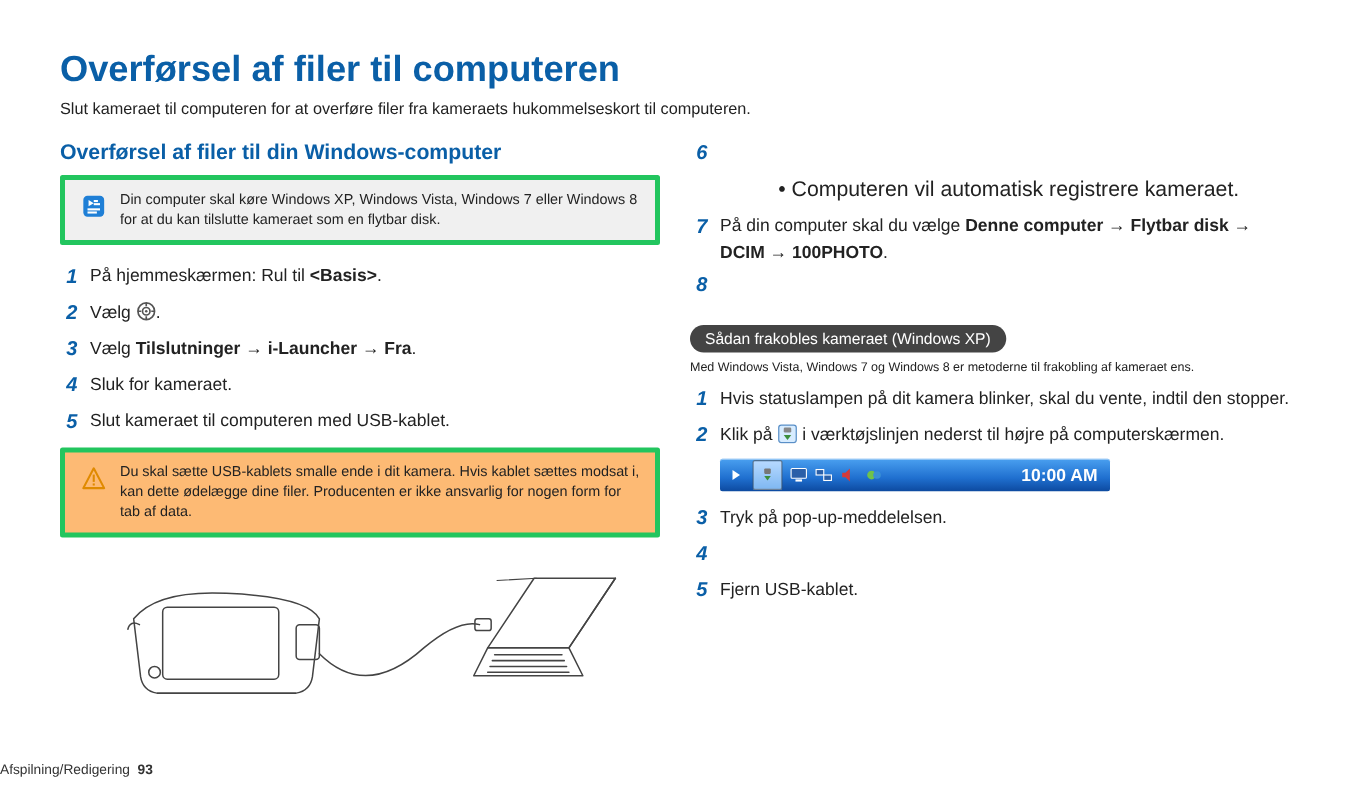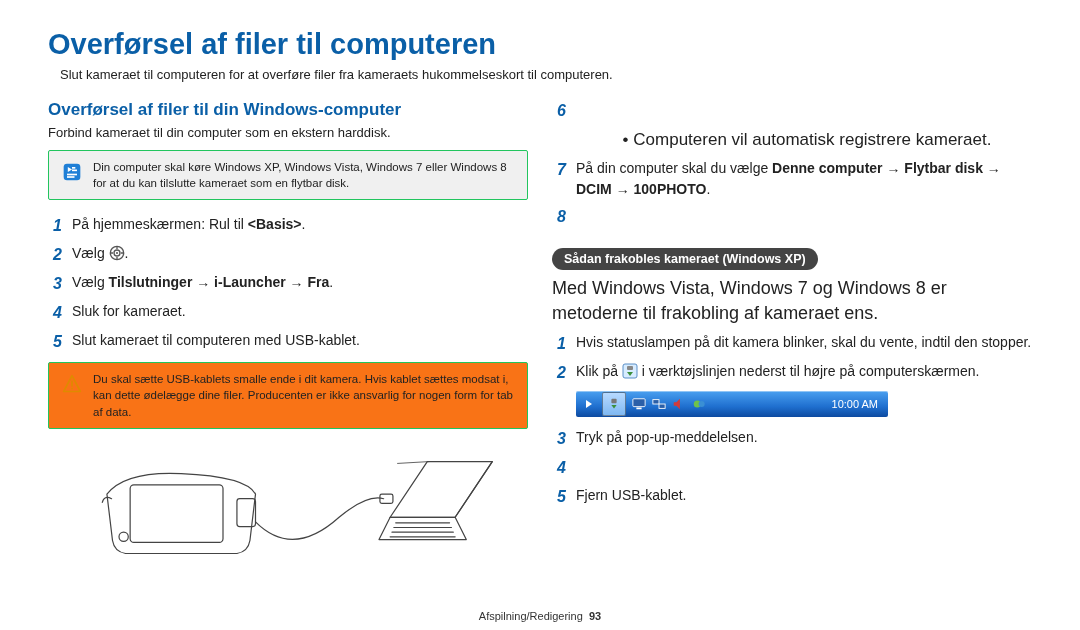--- a/index.html
+++ b/index.html
@@ -8,32 +8,32 @@
     width: 1080px;
     height: 630px;
     background: #fff;
     font-family: "Segoe UI", "Helvetica Neue", Arial, sans-serif;
     color: #222;
   }
   .page {
     box-sizing: border-box;
     width: 1080px;
     height: 630px;
-    padding: 28px 48px 10px 48px;
+    padding: 40px 48px 10px 48px;
     position: relative;
   }
   .title {
     color: #0a5fa7;
     font-size: 29px;
     font-weight: 700;
     margin: 0 0 6px 0;
   }
   .subtitle {
     font-size: 13px;
-    margin: 0 0 12px 12px;
+    margin: 0 0 12px 0;
   }
   .columns {
     display: flex;
     gap: 24px;
   }
   .col {
     flex: 1 1 0;
     min-width: 0;
   }
   .section-head {
@@ -44,29 +44,29 @@
   }
   .plain {
     font-size: 13px;
     line-height: 1.4;
     margin: 2px 0 6px 0;
   }
   .note-box {
     display: flex;
     align-items: flex-start;
     gap: 10px;
-    border: 1px solid #22c55e;
+    border: 4px solid #22c55e;
     background: #f0f0f0;
     border-radius: 2px;
     padding: 8px 12px;
     font-size: 11.5px;
     line-height: 1.4;
     margin: 8px 0 14px 0;
   }
-  .note-box.warn { background: #f97316; }
+  .note-box.warn { background: #fdba74; }
   .note-icon {
     flex: 0 0 22px;
     width: 22px;
     height: 22px;
     display: flex;
     align-items: center;
     justify-content: center;
     margin-top: 2px;
   }
   .step {
@@ -93,37 +93,37 @@
     line-height: 1.4;
     margin: 0 0 6px 0;
     text-align: center;
   }
   .sub-bullet::before { content: "•  "; }
   .pill {
     display: inline-block;
     background: #444;
     color: #fff;
     font-size: 12.5px;
-    font-weight: 700;
+    font-weight: 400;
     padding: 4px 12px;
     border-radius: 11px;
     margin: 14px 0 4px 0;
   }
   .illus {
     width: 100%;
     height: 130px;
     position: relative;
     margin-top: 8px;
   }
   .footer {
     position: absolute;
     left: 0;
     right: 0;
     bottom: 8px;
-    text-align: center;
+    text-align: left;
     font-size: 11px;
     color: #333;
   }
   .footer .pg { font-weight: 700; }
   .taskbar {
     margin: 6px 0 10px 24px;
     width: 300px;
     height: 26px;
     border-radius: 2px;
     background: linear-gradient(#4aa0f0, #1f6fcf 60%, #0d4aa0);
@@ -154,22 +154,22 @@
   .taskbar .ico {
     width: 14px;
     height: 14px;
     display: inline-flex;
     align-items: center;
     justify-content: center;
   }
   .taskbar .time {
     margin-left: auto;
     color: #fff;
-    font-size: 11px;
-    font-weight: 400;
+    font-size: 14px;
+    font-weight: 700;
     padding-right: 4px;
   }
   .inline-icon {
     display: inline-flex;
     vertical-align: -3px;
     width: 16px;
     height: 16px;
     align-items: center;
     justify-content: center;
   }
@@ -180,21 +180,20 @@
 <div class="page">
 
   <h1 class="title">Overførsel af filer til computeren</h1>
   <p class="subtitle">Slut kameraet til computeren for at overføre filer fra kameraets hukommelseskort til computeren.</p>
 
   <div class="columns">
 
     <div class="col">
 
       <div class="section-head">Overførsel af filer til din Windows-computer</div>
-      <p class="plain">Forbind kameraet til din computer som en ekstern harddisk.</p>
 
       <div class="note-box">
         <span class="note-icon">
           <svg viewBox="0 0 24 24" width="20" height="20">
             <rect x="2" y="2" width="20" height="20" rx="4" fill="#1f7fd6"></rect>
             <path d="M7 6l5 3-5 3z" fill="#fff"></path>
             <rect x="12" y="6" width="4" height="2" fill="#fff"></rect>
             <rect x="12" y="9" width="6" height="2" fill="#fff"></rect>
             <rect x="6" y="14" width="12" height="2" fill="#fff"></rect>
             <rect x="6" y="17" width="9" height="2" fill="#fff"></rect>
@@ -293,21 +292,21 @@
         <span class="txt">
           <span>På din computer skal du vælge </span><b>Denne computer → Flytbar disk → DCIM → 100PHOTO</b><span>.</span>
         </span>
       </div>
 
       <div class="step">
         <span class="num">8</span>
       </div>
 
       <div class="pill">Sådan frakobles kameraet (Windows XP)</div>
-      <p class="plain" style="font-size:18px;">Med Windows Vista, Windows 7 og Windows 8 er metoderne til frakobling af kameraet ens.</p>
+      <p class="plain" style="font-size:10px;">Med Windows Vista, Windows 7 og Windows 8 er metoderne til frakobling af kameraet ens.</p>
 
       <div class="step">
         <span class="num">1</span>
         <span class="txt">Hvis statuslampen på dit kamera blinker, skal du vente, indtil den stopper.</span>
       </div>
 
       <div class="step">
         <span class="num">2</span>
         <span class="txt">
           <span>Klik på </span>

